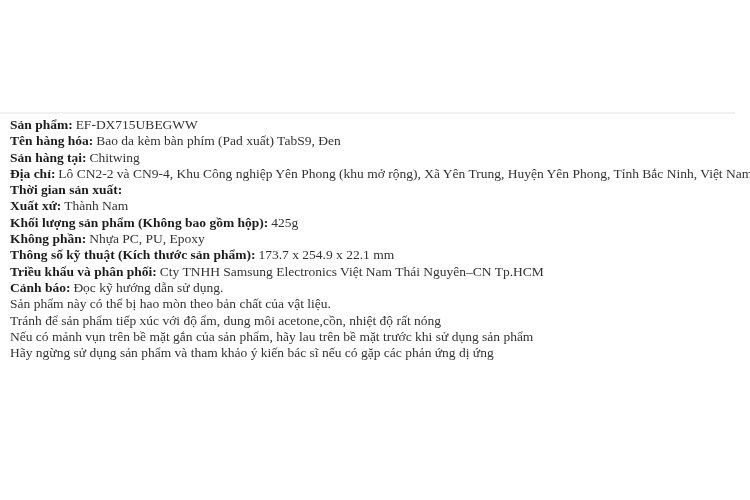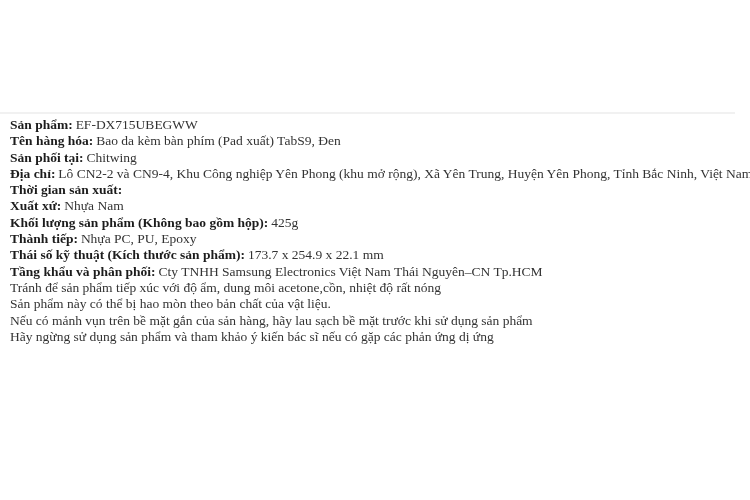--- a/index.html
+++ b/index.html
@@ -53,40 +53,41 @@
 <body>
 
 <div class="page">
   <div class="divider"></div>
   <div class="content">
 
     <div class="line"><span class="lbl">Sản phẩm:</span><span class="val">EF-DX715UBEGWW</span></div>
 
     <div class="line"><span class="lbl">Tên hàng hóa:</span><span class="val">Bao da kèm bàn phím (Pad xuất) TabS9, Đen</span></div>
 
-    <div class="line"><span class="lbl">Sản phối tại:</span><span class="val">Chitwing</span></div>
+    <div class="line"><span class="lbl">Sản hàng tại:</span><span class="val">Chitwing</span></div>
 
     <div class="line"><span class="lbl">Địa chỉ:</span><span class="val">Lô CN2-2 và CN9-4, Khu Công nghiệp Yên Phong (khu mở rộng), Xã Yên Trung, Huyện Yên Phong, Tỉnh Bắc Ninh, Việt Nam</span></div>
 
     <div class="line"><span class="lbl">Thời gian sản xuất:</span><span class="val"></span></div>
 
-    <div class="line"><span class="lbl">Xuất xứ:</span><span class="val">Nhựa Nam</span></div>
+    <div class="line"><span class="lbl">Xuất xứ:</span><span class="val">Thành Nam</span></div>
 
     <div class="line"><span class="lbl">Khối lượng sản phẩm (Không bao gồm hộp):</span><span class="val">425g</span></div>
 
-    <div class="line"><span class="lbl">Thành tiếp:</span><span class="val">Nhựa PC, PU, Epoxy</span></div>
+    <div class="line"><span class="lbl">Không phần:</span><span class="val">Nhựa PC, PU, Epoxy</span></div>
 
-    <div class="line"><span class="lbl">Thái số kỹ thuật (Kích thước sản phẩm):</span><span class="val">173.7 x 254.9 x 22.1 mm</span></div>
+    <div class="line"><span class="lbl">Thông số kỹ thuật (Kích thước sản phẩm):</span><span class="val">173.7 x 254.9 x 22.1 mm</span></div>
 
-    <div class="line"><span class="lbl">Tầng khẩu và phân phối:</span><span class="val">Cty TNHH Samsung Electronics Việt Nam Thái Nguyên–CN Tp.HCM</span></div>
+    <div class="line"><span class="lbl">Triều khẩu và phân phối:</span><span class="val">Cty TNHH Samsung Electronics Việt Nam Thái Nguyên–CN Tp.HCM</span></div>
 
 
+    <div class="line"><span class="lbl">Cảnh báo:</span><span class="val">Đọc kỹ hướng dẫn sử dụng.</span></div>
+
+    <div class="line"><span class="lbl"></span><span class="val">Sản phẩm này có thể bị hao mòn theo bản chất của vật liệu.</span></div>
 
     <div class="line"><span class="lbl"></span><span class="val">Tránh để sản phẩm tiếp xúc với độ ẩm, dung môi acetone,cồn, nhiệt độ rất nóng</span></div>
 
-    <div class="line"><span class="lbl"></span><span class="val">Sản phẩm này có thể bị hao mòn theo bản chất của vật liệu.</span></div>
-
-    <div class="line"><span class="lbl"></span><span class="val">Nếu có mảnh vụn trên bề mặt gắn của sản hàng, hãy lau sạch bề mặt trước khi sử dụng sản phẩm</span></div>
+    <div class="line"><span class="lbl"></span><span class="val">Nếu có mảnh vụn trên bề mặt gắn của sản phẩm, hãy lau trên bề mặt trước khi sử dụng sản phẩm</span></div>
 
     <div class="line"><span class="lbl"></span><span class="val">Hãy ngừng sử dụng sản phẩm và tham khảo ý kiến bác sĩ nếu có gặp các phản ứng dị ứng</span></div>
 
   </div>
 </div>
 
 </body></html>

